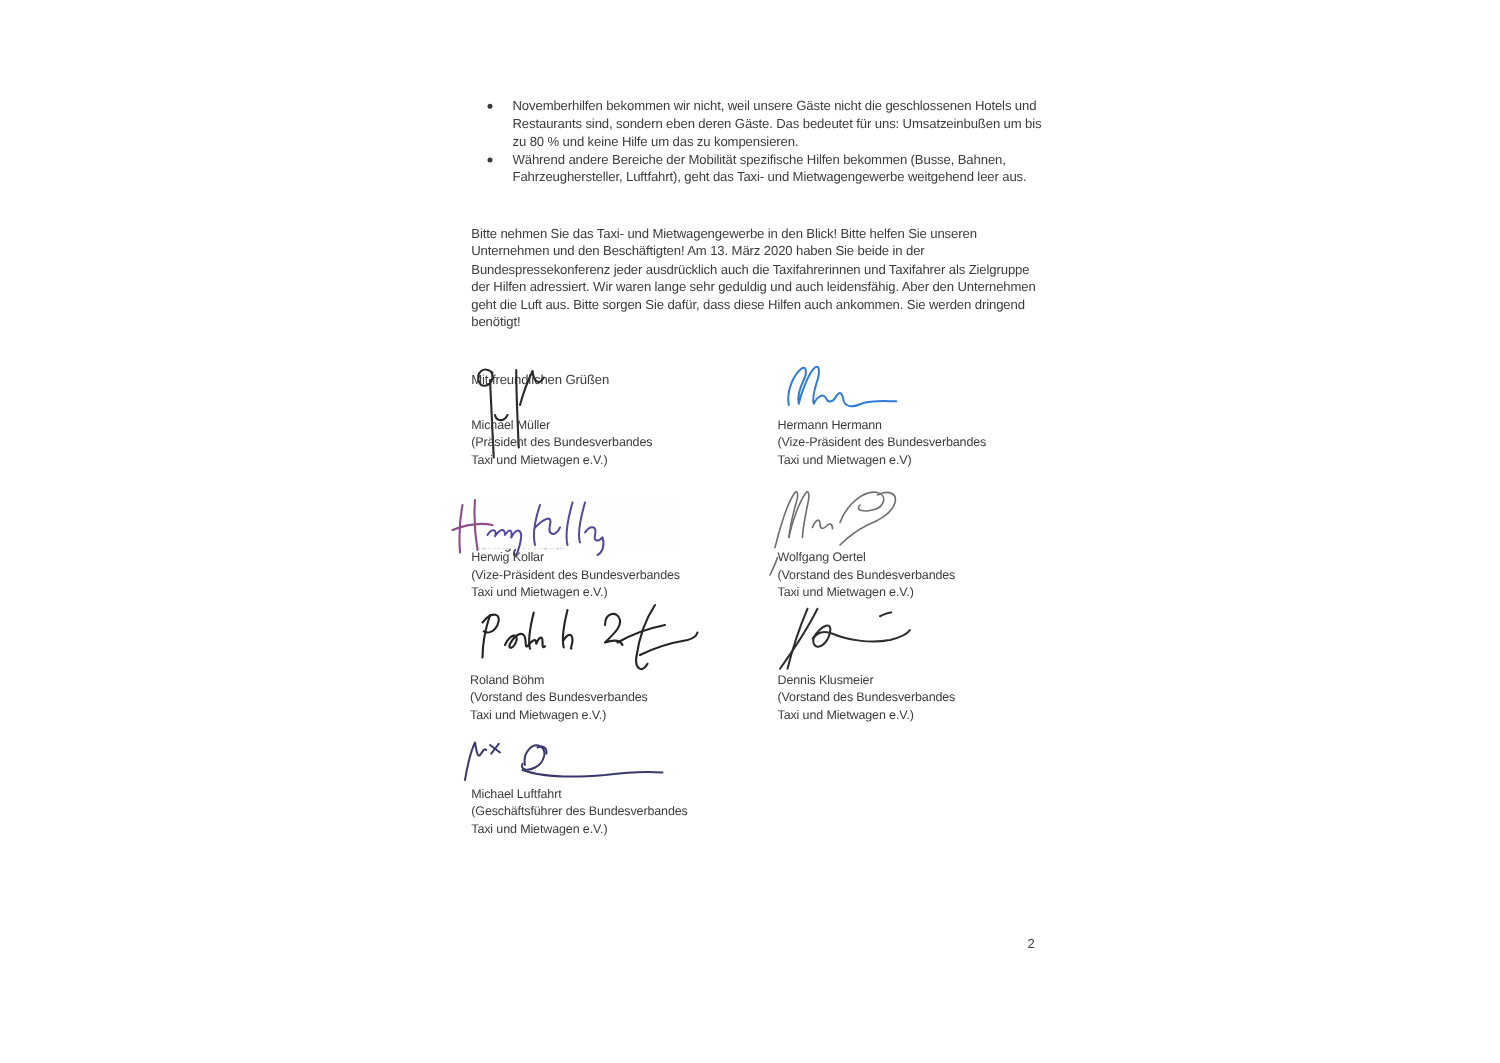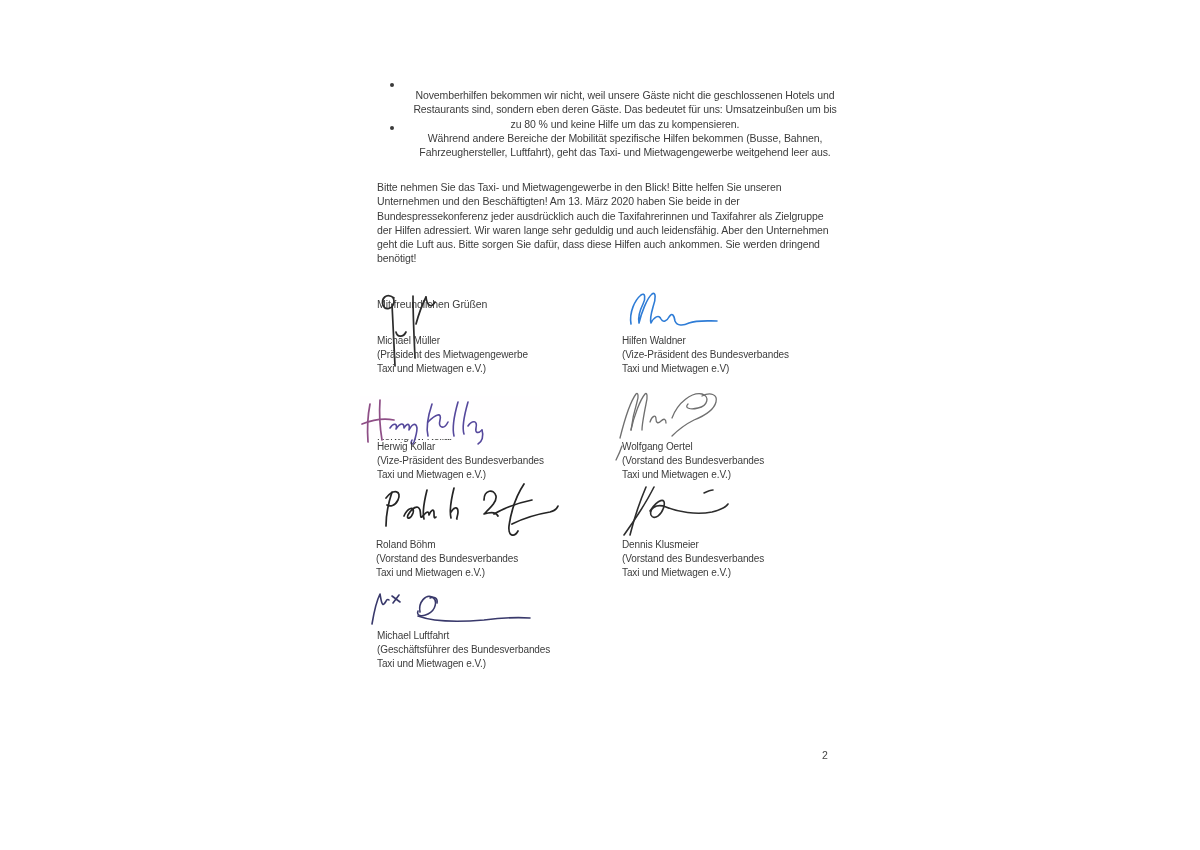--- a/index.html
+++ b/index.html
@@ -3,22 +3,22 @@
 <meta charset="utf-8">
 <style>
   html,body{margin:0;padding:0;background:#ffffff;}
   .page{position:relative;width:1200px;height:850px;background:#ffffff;overflow:hidden;
         font-family:"Liberation Sans","DejaVu Sans",sans-serif;color:#3c3c3c;}
   .txt{position:absolute;font-size:10.5px;line-height:14.3px;letter-spacing:-0.1px;
        white-space:pre-line;color:#3c3c3c;margin-top:20px;}
   .bullet-item{position:absolute;left:377px;width:470px;}
   .bullet-dot{position:absolute;left:13px;top:5px;width:4px;height:4px;border-radius:50%;
               background:#3a3a3a;}
-  .bullet-text{position:absolute;left:33px;top:10px;width:430px;font-size:10.5px;
-               line-height:14.3px;letter-spacing:-0.1px;white-space:pre-line;text-align:center;}
+  .bullet-text{position:absolute;left:33px;top:0;width:430px;font-size:10.5px;
+               line-height:14.3px;letter-spacing:-0.1px;white-space:pre-line;}
   .caption{position:absolute;font-size:10px;line-height:13.9px;letter-spacing:-0.1px;}
   .caption span{display:block;}
   .sig-svg{position:absolute;}
   .sig-svg path{fill:none;stroke-linecap:round;stroke-linejoin:round;}
   .kollar-box{position:absolute;left:360px;top:396px;width:180px;height:43px;
               background:#fffeff;z-index:2;}
   .kollar-overlap{position:absolute;left:377px;top:430px;z-index:1;color:#2f2f2f;
                   font-size:10.5px;letter-spacing:-0.1px;}
   .z3{z-index:3;}
   .z4{z-index:4;}
@@ -55,31 +55,31 @@
       <path d="M14,6 C6,0 1,7 3,13 C5,19 13,17 14,10 C14,8 14,7 13,6"></path>
       <path d="M12,12 C13,32 14,52 15,74"></path>
       <path d="M16,40 C17,45 23,46 26,40"></path>
       <path d="M33,4 C33,24 34,44 35,66"></path>
       <path d="M36,32 C39,21 43,11 46,5"></path>
       <path d="M46,5 C47,13 51,17 55,10"></path>
     </g>
   </svg>
   <div class="caption" style="left:377px;top:334px;">
     <span>Michael Müller</span>
-    <span>(Präsident des Mietwagengewerbe</span>
+    <span>(Präsident des Bundesverbandes</span>
     <span>Taxi und Mietwagen e.V.)</span>
   </div>
 
   <svg class="sig-svg" style="left:627px;top:290px;" width="92" height="44" viewBox="0 0 92 44">
     <g stroke-width="1.6" fill="none" stroke="#2e7cd6">
       <path d="M4,34 C2,22 8,10 14,5 C18,2 19,8 16,14 C13,20 11,28 12,33 C14,24 20,8 25,4 C29,1 29,9 26,17 C24,24 23,30 24,33 C27,27 32,24 34,29 C36,33 40,31 42,27 C45,22 47,25 48,31 C50,36 56,36 62,33 C70,30 80,31 90,31"></path>
     </g>
   </svg>
   <div class="caption" style="left:622px;top:334px;">
-    <span>Hilfen Waldner</span>
+    <span>Hermann Hermann</span>
     <span>(Vize-Präsident des Bundesverbandes</span>
     <span>Taxi und Mietwagen e.V)</span>
   </div>
 
   <div class="kollar-overlap">Herwig W. Kollar</div>
   <div class="kollar-box"></div>
   <svg class="sig-svg z3" style="left:360px;top:398px;" width="182" height="48" viewBox="0 0 182 48">
     <g stroke-width="1.7" fill="none" stroke="#8e4e86">
       <path d="M8,44 C7,30 8,16 10,6"></path>
       <path d="M20,2 C19,16 20,30 22,42"></path>

